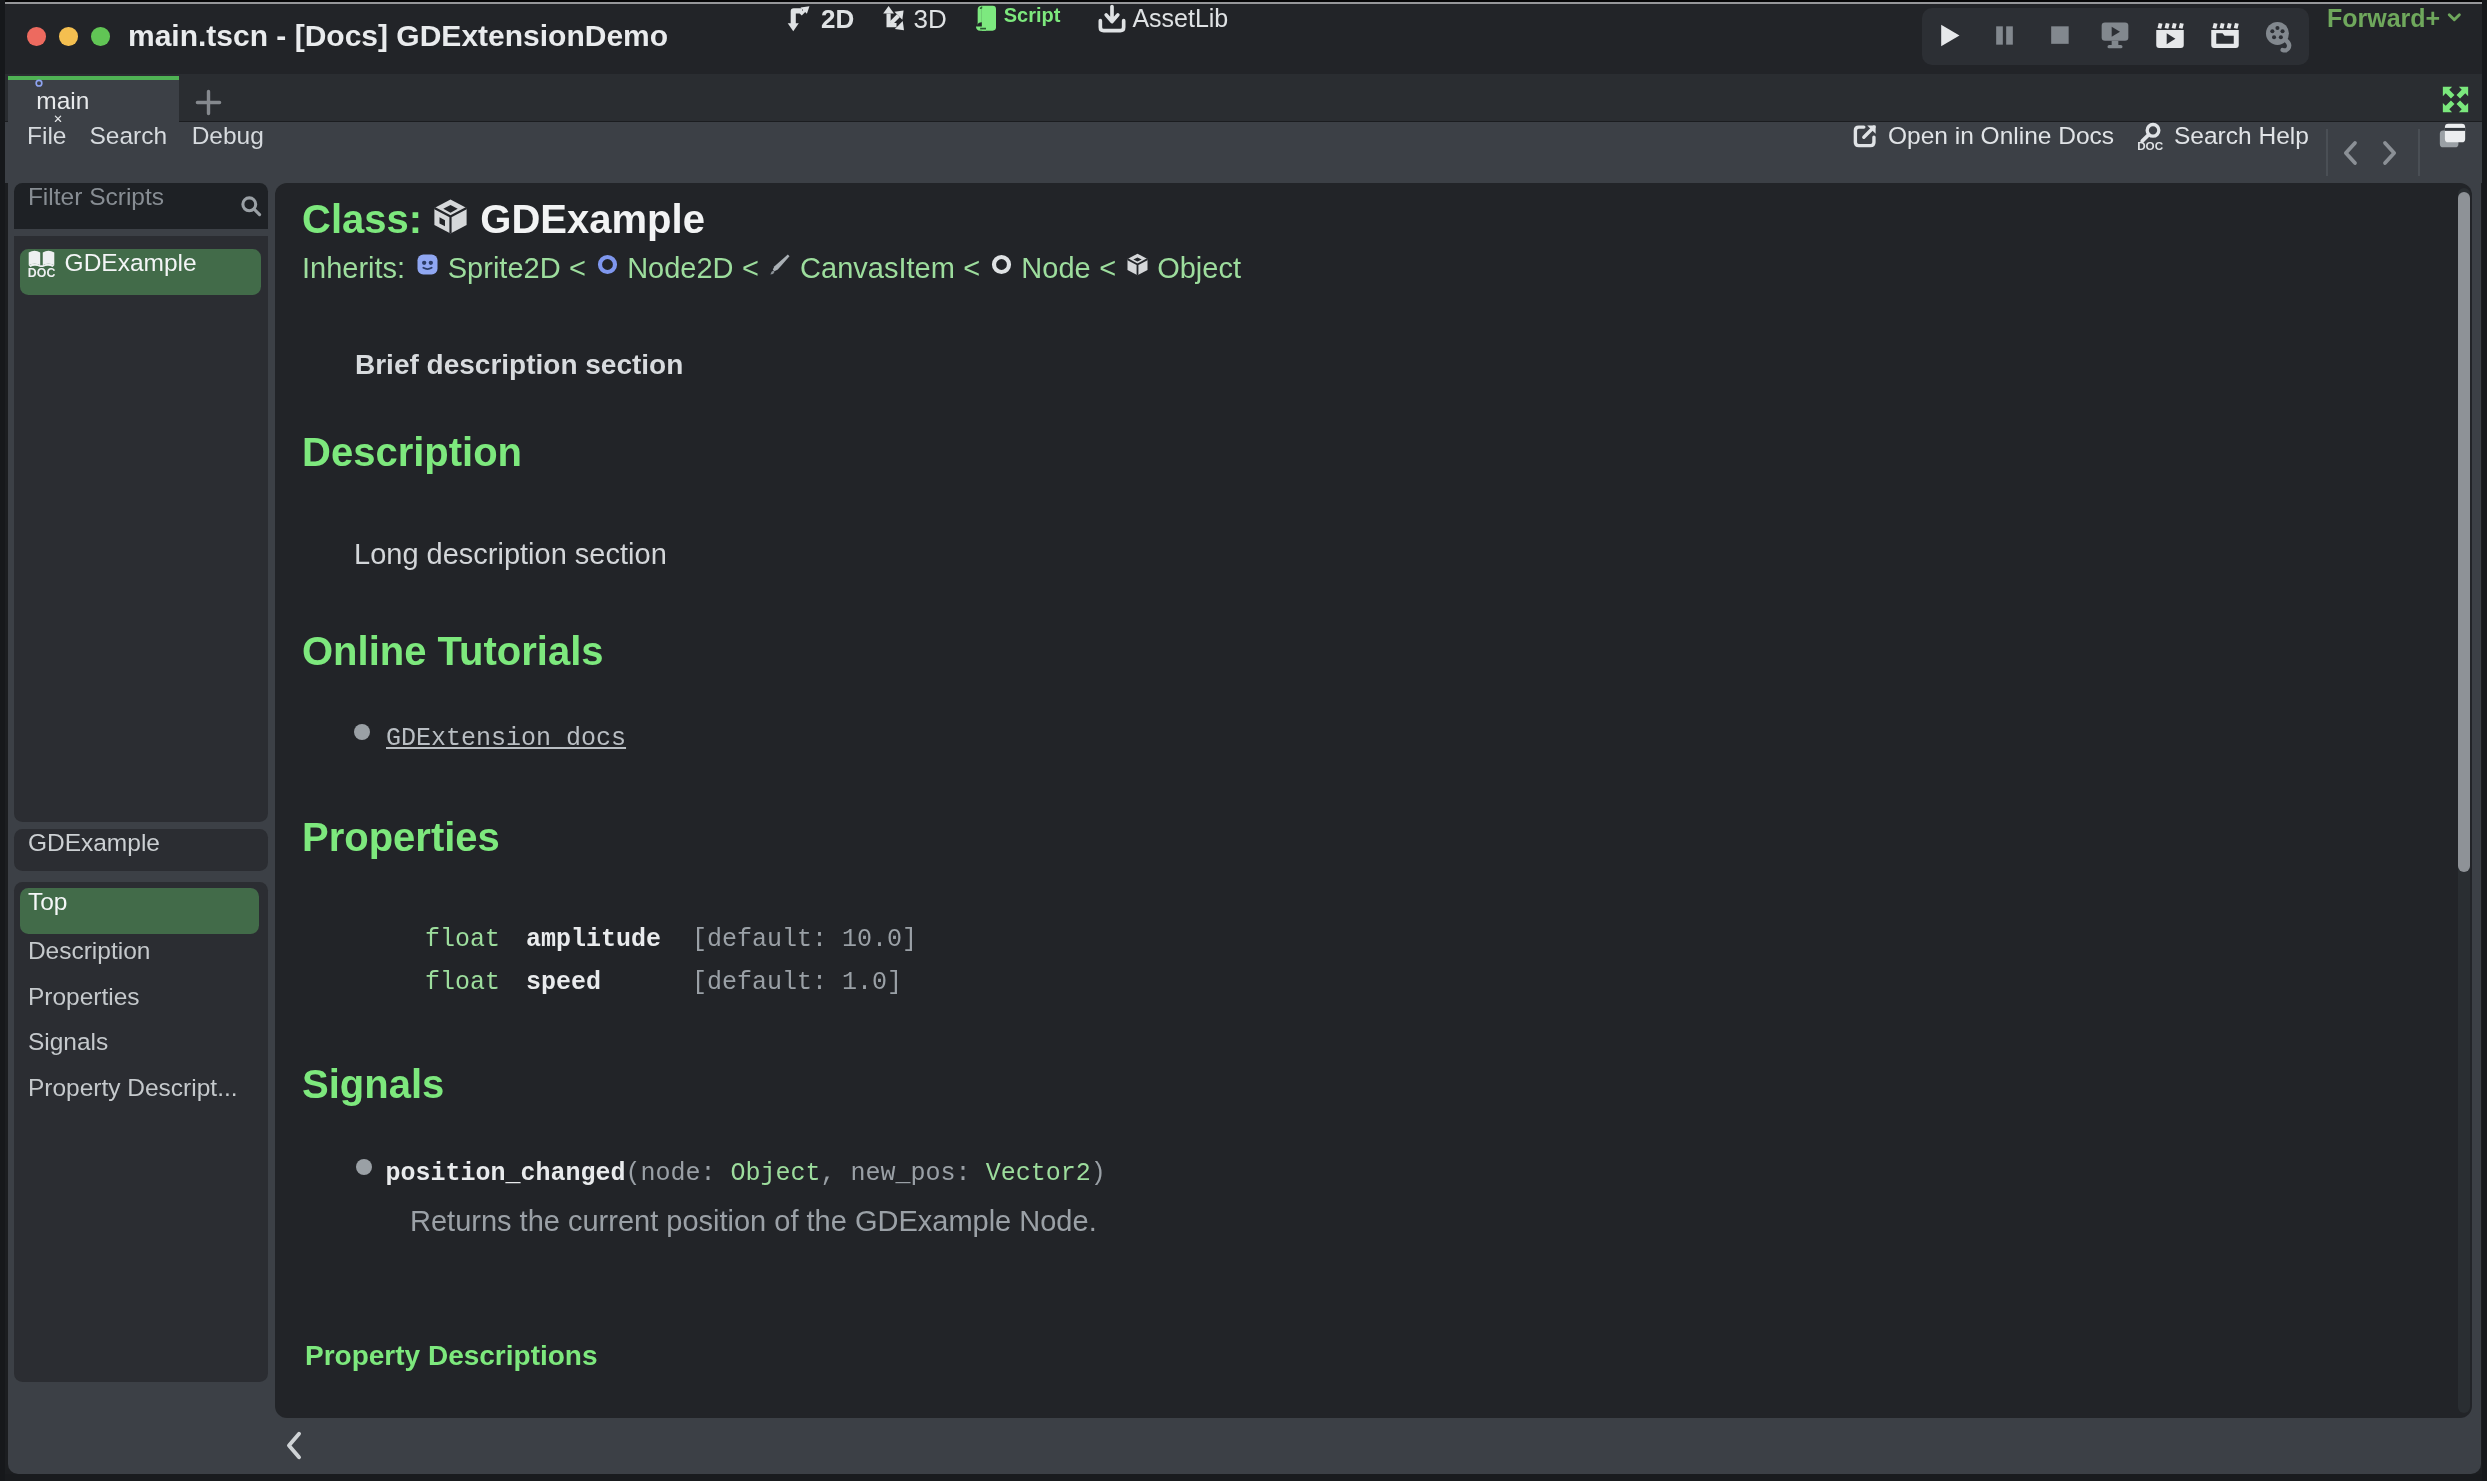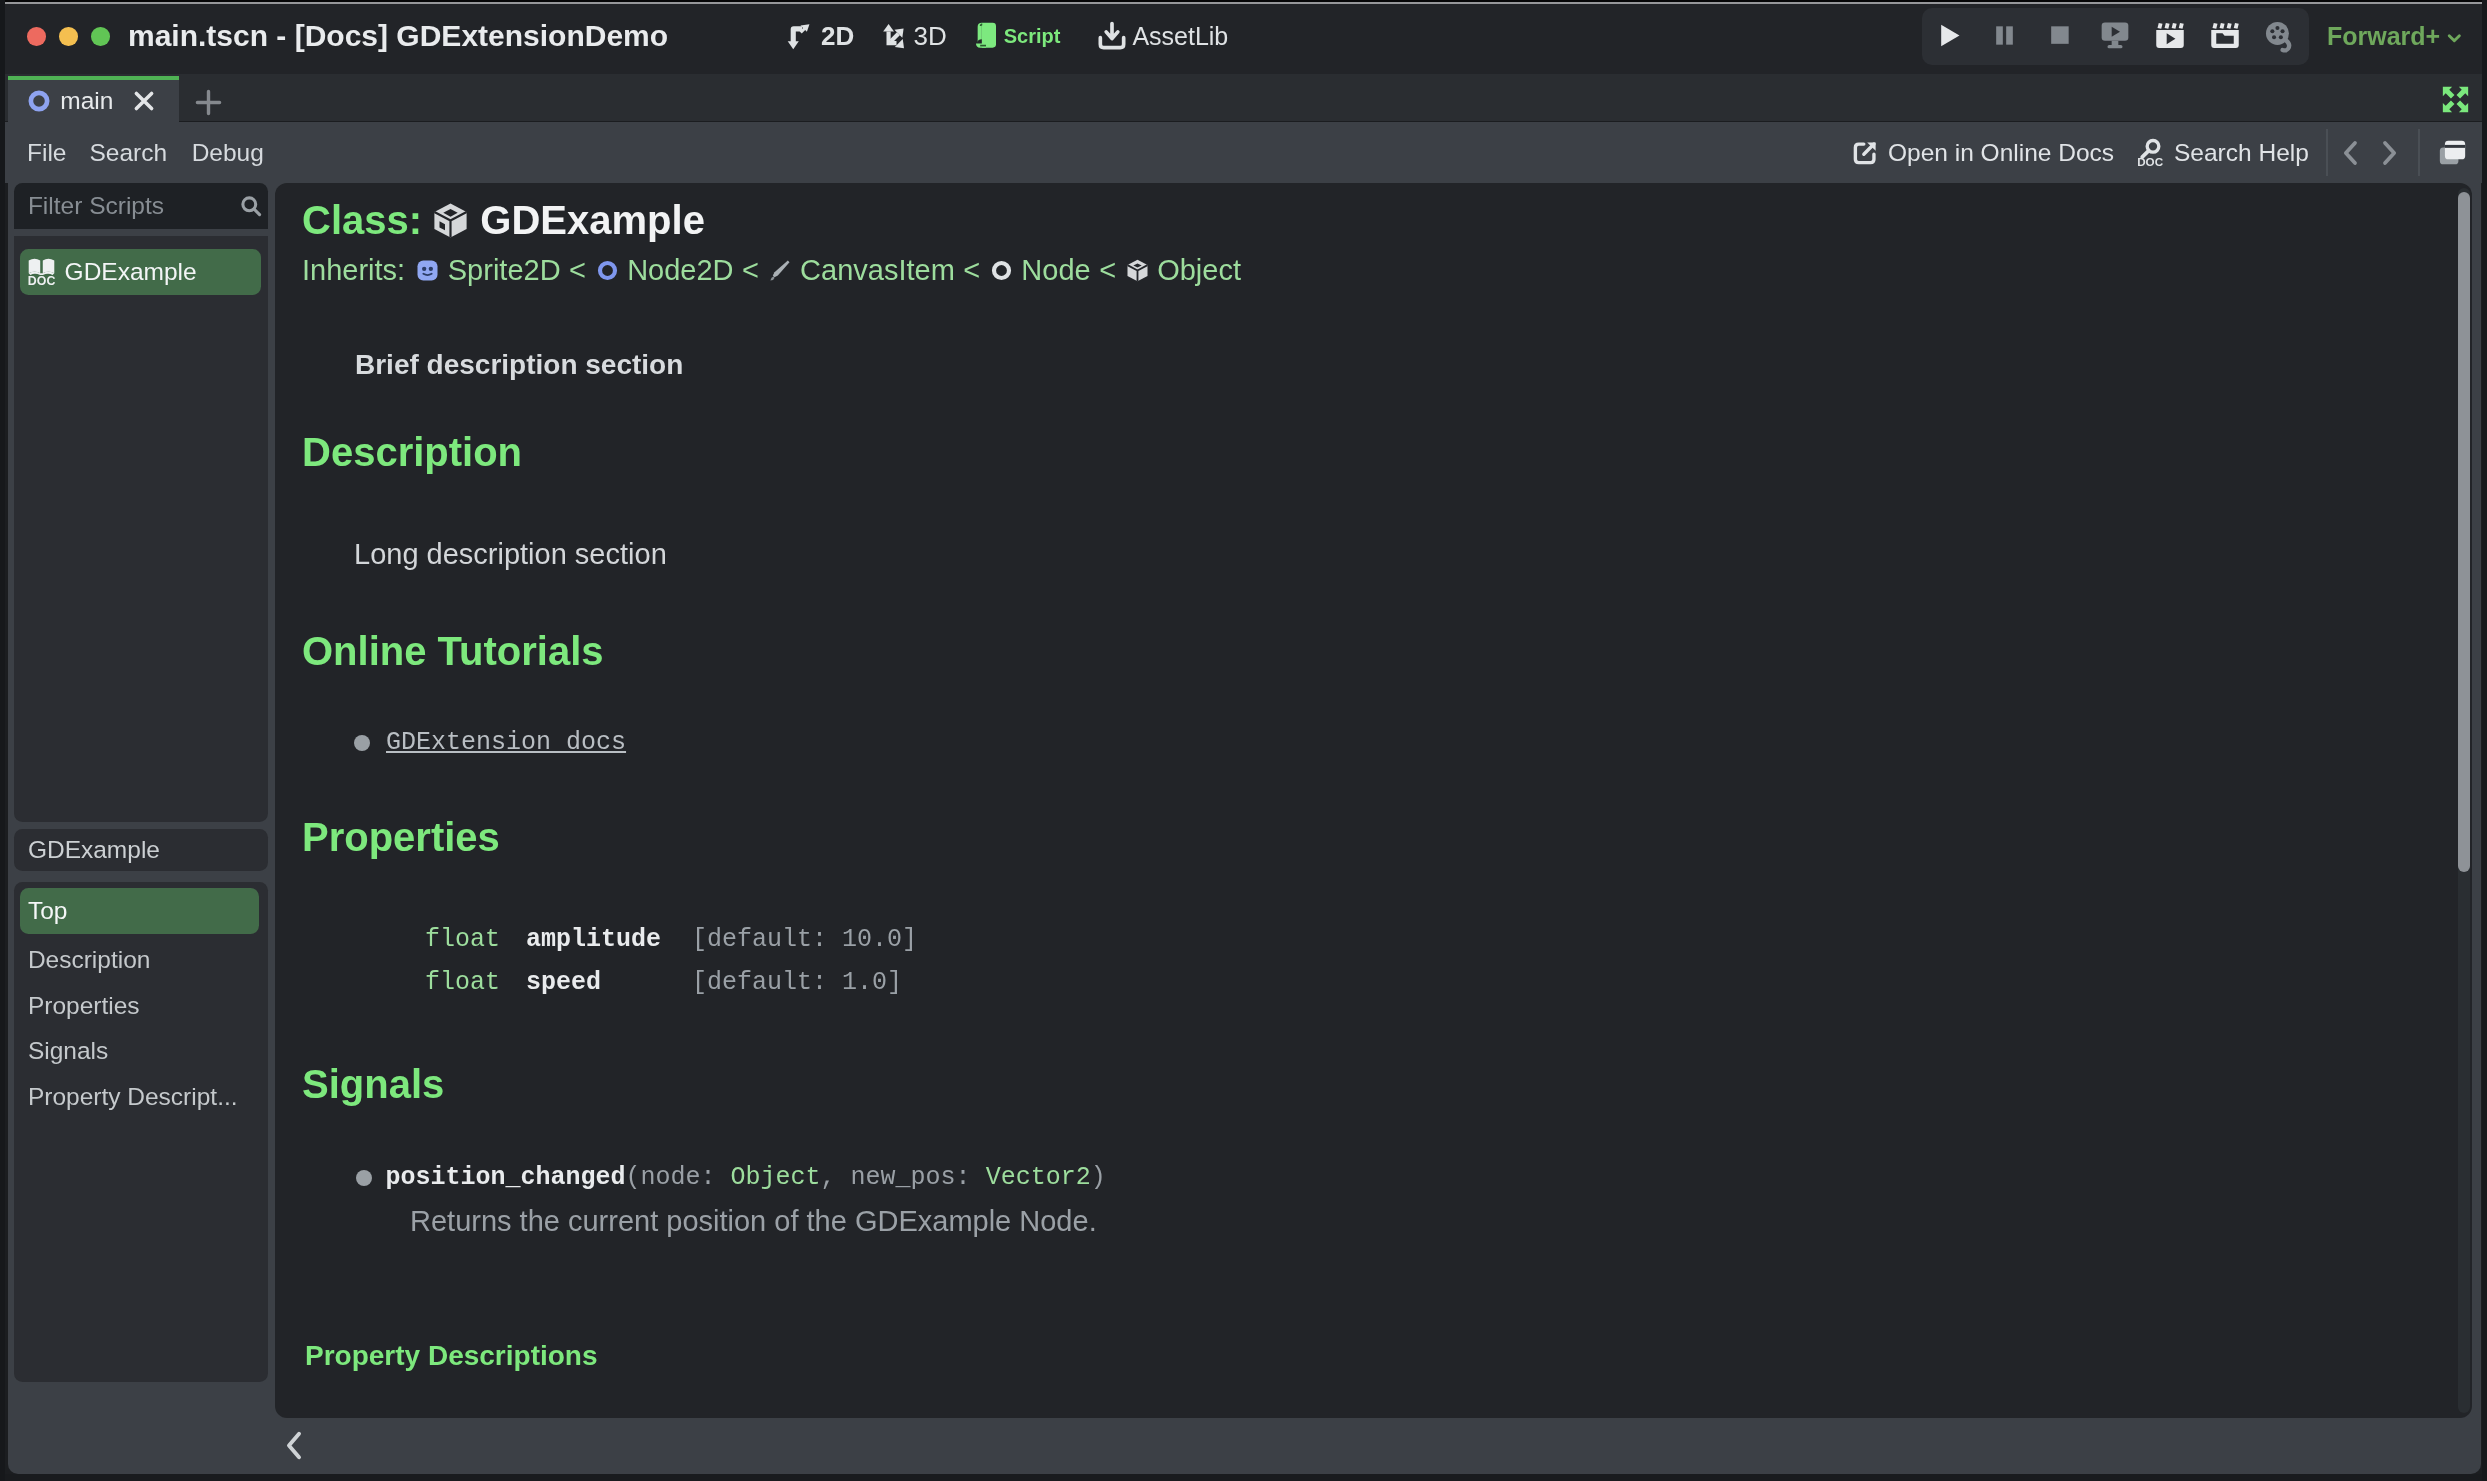--- a/index.html
+++ b/index.html
@@ -1,18 +1,18 @@
 <!DOCTYPE html>
 <html style="font-size:13.5px"><head><meta charset="utf-8">
 <style>
 html,body{margin:0;padding:0;width:2487px;height:1481px;background:#1b1d20;overflow:hidden;}
 *{box-sizing:border-box;}
 body{font-family:"Liberation Sans",sans-serif;-webkit-font-smoothing:antialiased;}
 .abs{position:absolute;}
-.row{display:flex;align-items:center;}
+.row{display:flex;}
 .mono{font-family:"Liberation Mono",monospace;}
 svg{display:block;}
 </style></head>
 <body>
 
 <div class="abs" style="left:0;top:0;width:5px;height:1481px;background:#16181b;z-index:50;"></div>
 <div class="abs" style="left:2482px;top:0;width:5px;height:1481px;background:#16181b;z-index:50;"></div>
 
 <div class="abs" style="left:0;top:0;width:2487px;height:1.7px;background:#060607;"></div>
 <div class="abs" style="left:0;top:1.7px;width:2487px;height:2.5px;background:#96979a;"></div>
@@ -118,21 +118,21 @@
     <span style="font-size:25px;font-weight:bold;color:#6fa85c;">Forward+</span>
     <svg width="18.6" height="18.6" viewBox="0 0 22 22" style="margin-left:5px;margin-top:3.4px;">
         <path d="M5 8 L11 14 L17 8" stroke="#6fa85c" stroke-width="3.4" fill="none" stroke-linecap="round" stroke-linejoin="round"></path>
       </svg>
   </div>
 </div>
 
 <div class="abs" style="left:0;top:74px;width:2487px;height:47px;background:#2a2d31;">
   <div class="abs" style="left:7.6px;top:1.7px;width:171px;height:46px;background:#3c4046;"></div>
   <div class="abs" style="left:7.6px;top:1.7px;width:171px;height:4.2px;background:#4fb254;"></div>
-  <div class="abs row" style="left:27px;top:5px;height:44px;">
+  <div class="abs row" style="left:27px;top:5px;height:44px;flex-direction:column;">
     <svg width="24" height="24" viewBox="0 0 28 28">
         <circle cx="14" cy="14" r="9.5" fill="none" stroke="#8ea3f0" stroke-width="5.5"></circle>
       </svg>
     <span style="font-size:24.5px;color:#e7e9eb;margin-left:9.3px;">main</span>
     <svg width="22" height="22" viewBox="0 0 26 26" style="margin-left:20px;">
         <path d="M4 4 L22 22 M22 4 L4 22" stroke="#e3e5e7" stroke-width="4.2" stroke-linecap="round"></path>
       </svg>
   </div>
   <div class="abs" style="left:194px;top:13.5px;">
     <svg width="29" height="29" viewBox="0 0 34 34">

